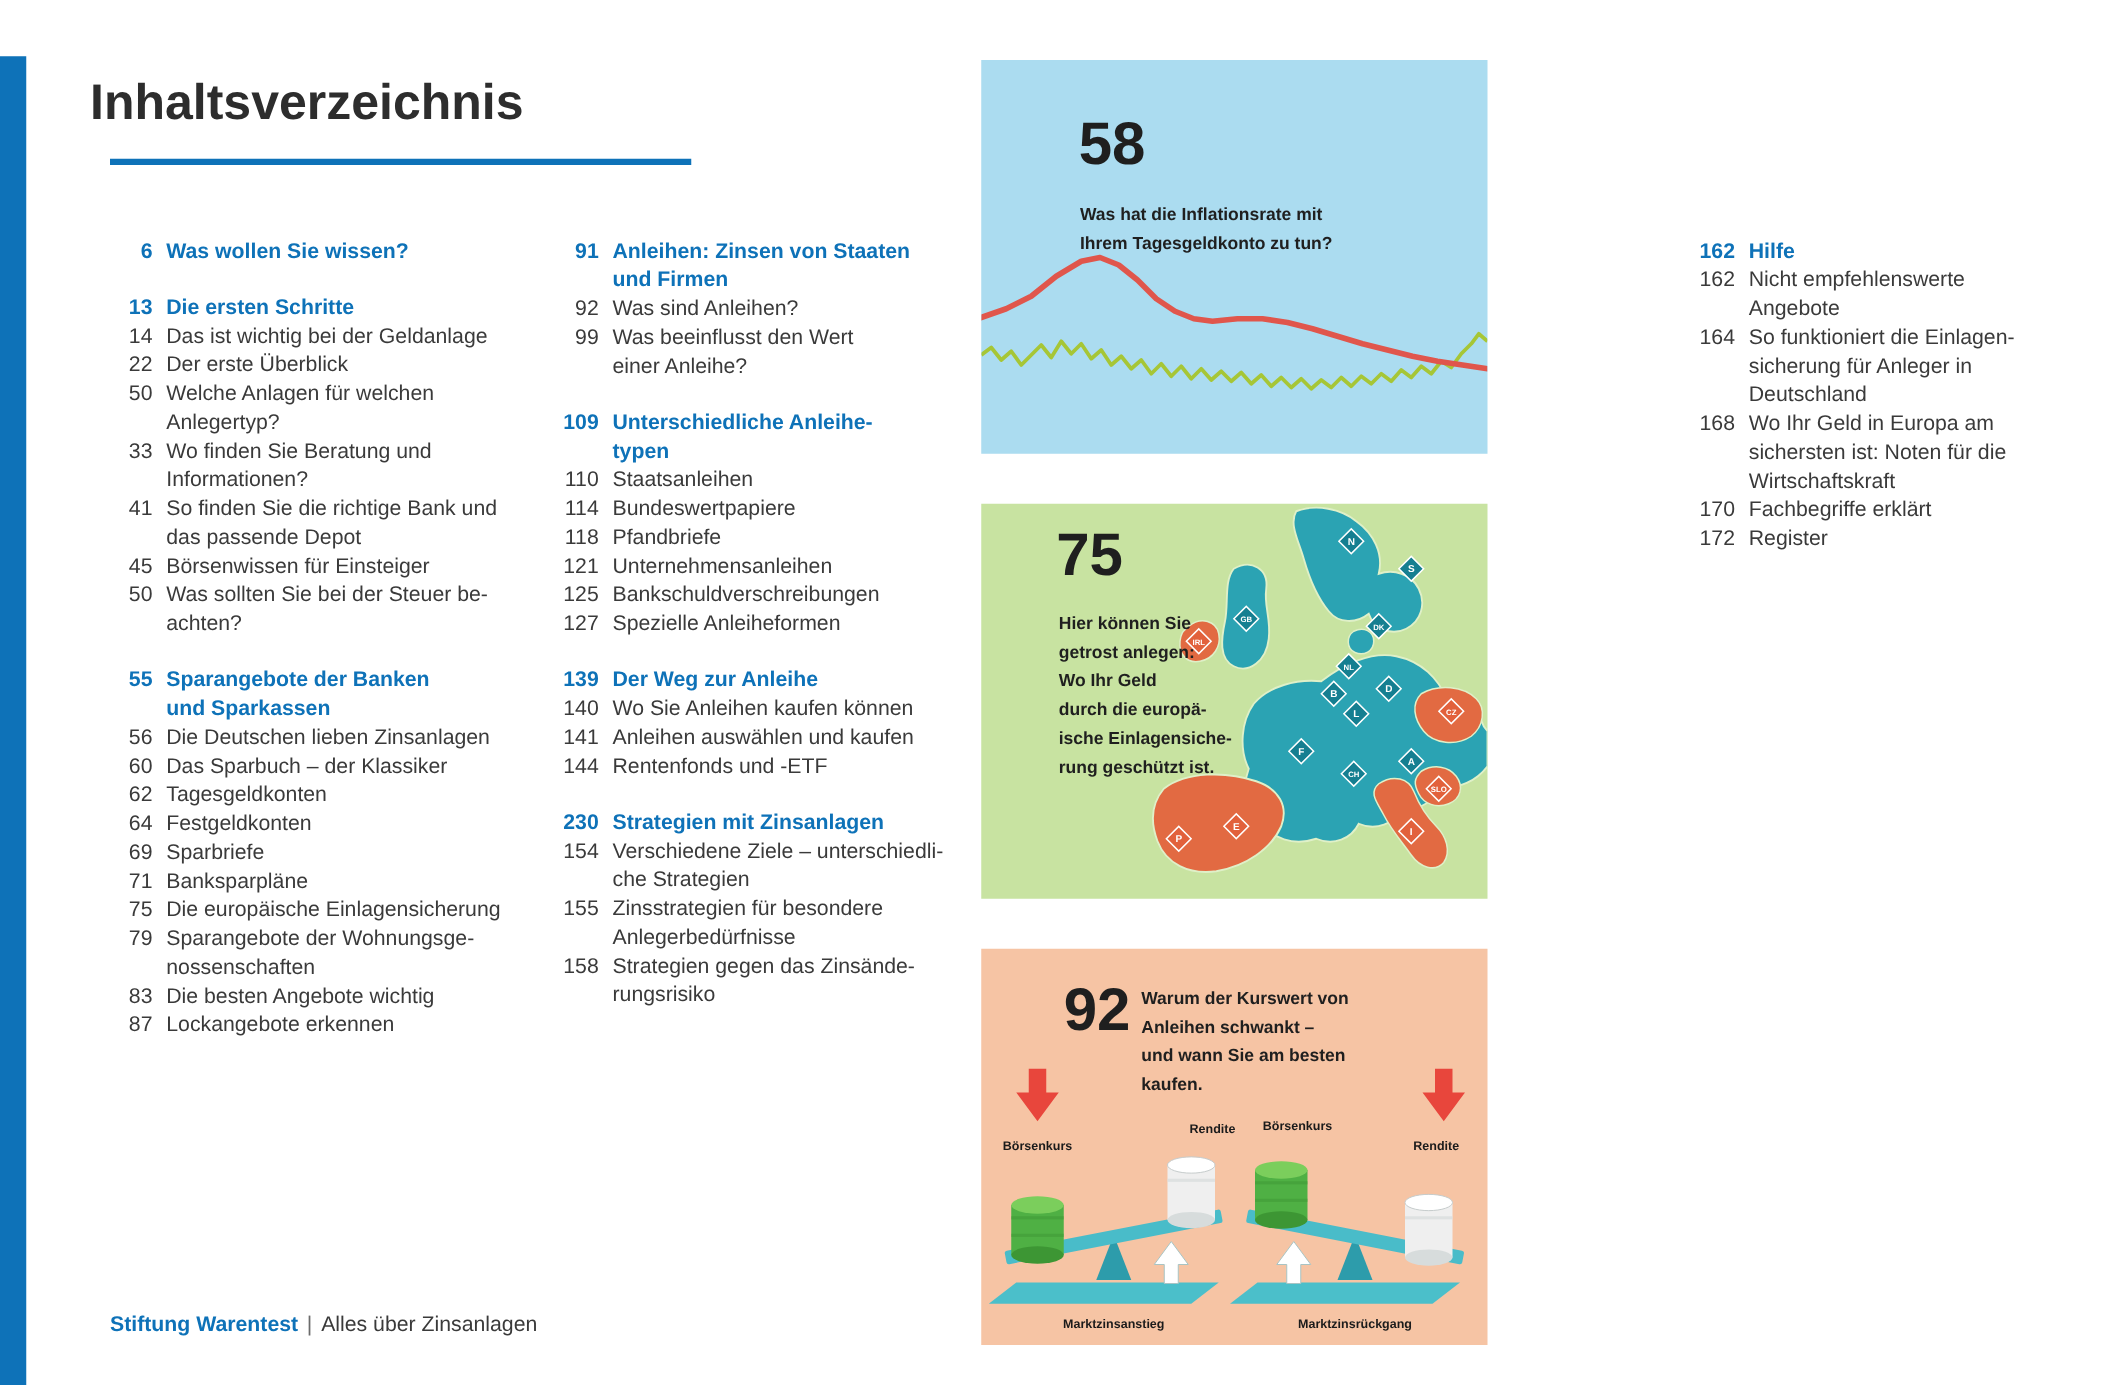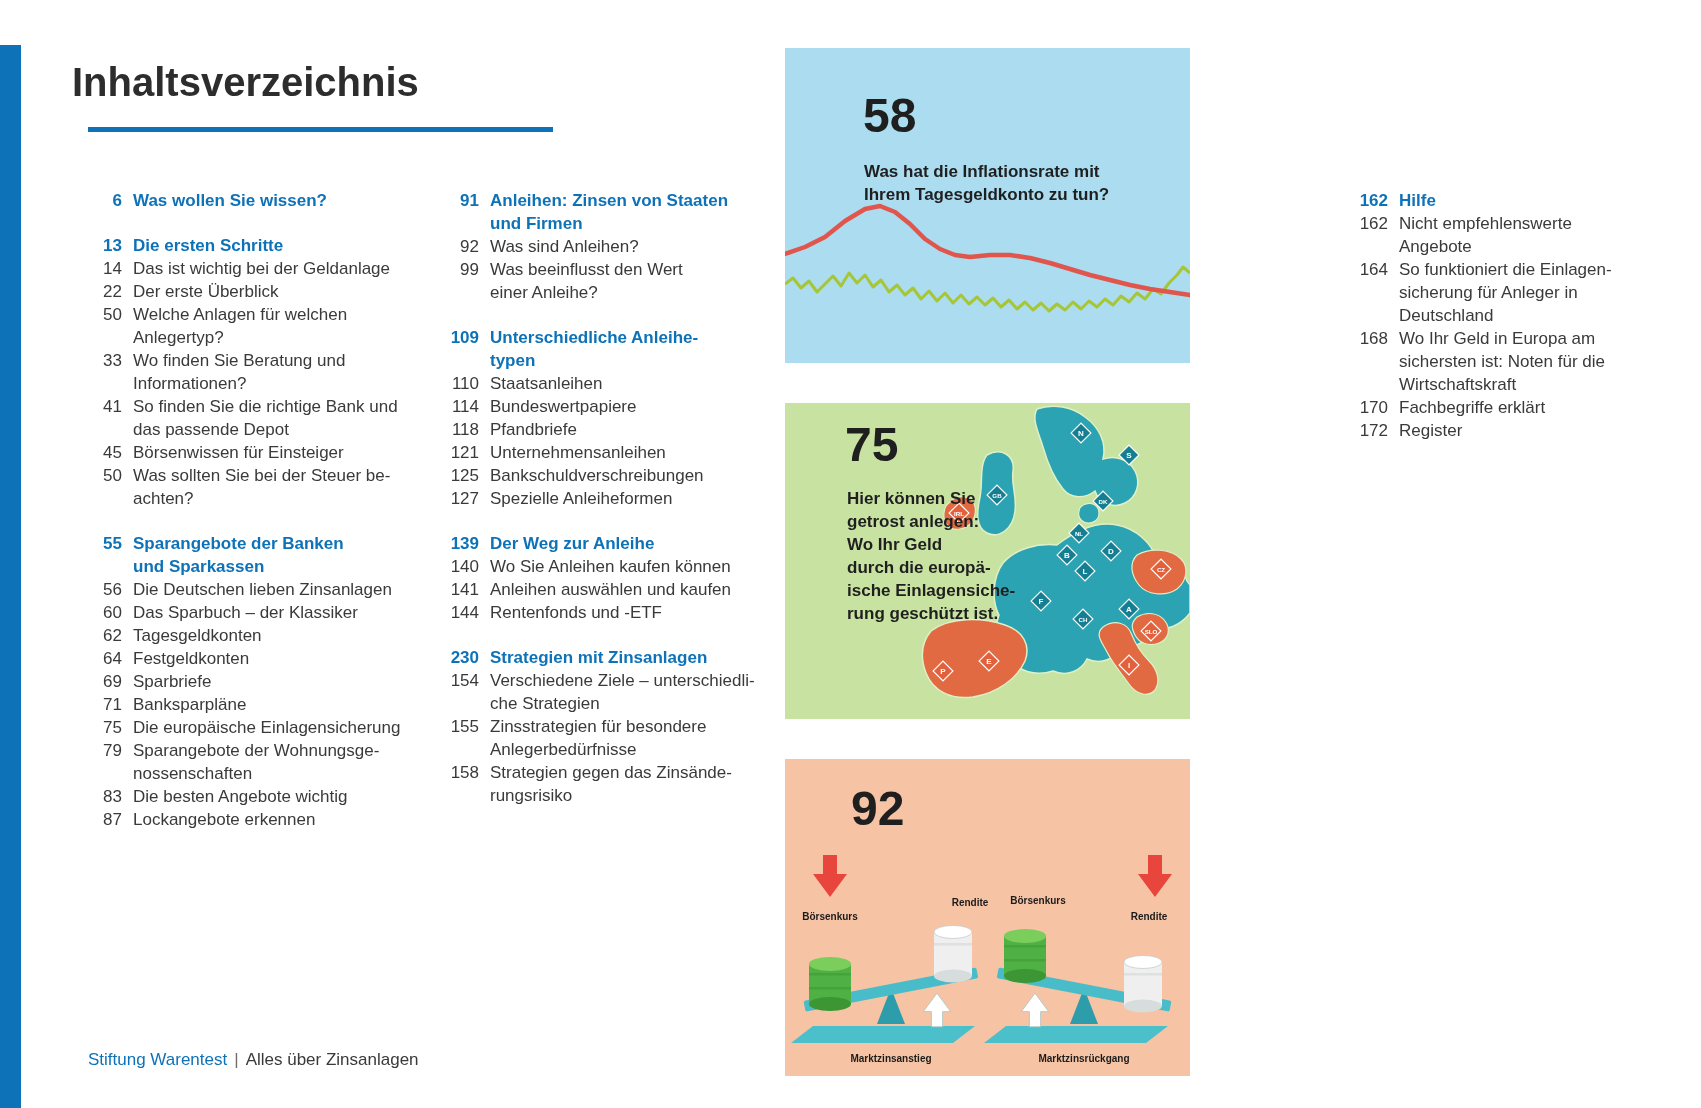--- a/index.html
+++ b/index.html
@@ -24,38 +24,38 @@
   .toc-heading{color:#0e72b8;font-weight:bold;}
 
   
   .panels{position:absolute;left:785px;top:48px;width:479px;border-radius:30px;}
   .panel{position:relative;width:405px;overflow:hidden;}
   .panel-chart{height:315px;background:#abdcf0;margin-bottom:40px;}
   .panel-map{height:316px;background:#c8e3a1;margin-bottom:40px;}
   .panel-seesaw{height:317px;background:#f6c4a4;}
 
   .panel-number{position:absolute;font-size:48px;font-weight:bold;color:#1f1f1f;z-index:3;}
-  .panel-caption{position:absolute;font-size:17px;font-weight:bold;color:#1f1f1f;line-height:23px;white-space:pre-line;z-index:3;}
+  .panel-caption{position:absolute;font-size:14px;font-weight:bold;color:#1f1f1f;line-height:23px;white-space:pre-line;z-index:3;}
 
   .panel-chart .panel-number{left:78px;top:40px;}
   .panel-chart .panel-caption{left:79px;top:112px;}
   .chart-svg{position:absolute;left:0;top:0;width:405px;height:315px;z-index:1;}
 
   .panel-map .panel-number{left:60px;top:14px;}
   .panel-map .panel-caption{left:62px;top:84px;}
   .map-svg{position:absolute;left:0;top:0;width:405px;height:316px;z-index:1;}
 
   .panel-seesaw .panel-number{left:66px;top:22px;}
   .panel-seesaw .panel-caption{left:128px;top:28px;}
   .seesaw-svg{position:absolute;left:0;bottom:8px;width:405px;height:230px;z-index:1;}
   .seesaw-label{font-size:10px;font-weight:bold;fill:#1b1b1b;}
 
   
   .footer{position:absolute;left:88px;top:1050px;font-size:17px;color:#3a3a3a;}
-  .footer .brand{color:#0e72b8;font-weight:normal;}
+  .footer .brand{color:#0e72b8;font-weight:bold;}
   .footer .sep{margin:0 7px;color:#6b6b6b;}
 </style>
 </head>
 <body>
 
 <div class="page">
 
   <div class="left-bar"></div>
 
   <h1 class="page-title">Inhaltsverzeichnis</h1>
@@ -386,20 +386,24 @@
       <div class="panel-caption">Hier können Sie
 getrost anlegen:
 Wo Ihr Geld
 durch die europä-
 ische Einlagensiche-
 rung geschützt ist.</div>
     </section>
 
     <section class="panel panel-seesaw">
       <div class="panel-number">92</div>
+      <div class="panel-caption">Warum der Kurswert von
+Anleihen schwankt –
+und wann Sie am besten
+kaufen.</div>
       <svg class="seesaw-svg" viewBox="0 0 405 230">
         <defs>
           <g id="cyl-g">
             <rect x="-21" y="-40" width="42" height="40" fill="#4fb044"></rect>
             <rect x="-21" y="-31" width="42" height="2.5" fill="#3d9634" opacity="0.5"></rect>
             <rect x="-21" y="-17" width="42" height="2.5" fill="#3d9634" opacity="0.5"></rect>
             <ellipse cx="0" cy="0" rx="21" ry="7" fill="#3d9634"></ellipse>
             <ellipse cx="0" cy="-40" rx="21" ry="7" fill="#7bce5c"></ellipse>
           </g>
           <g id="cyl-w">

